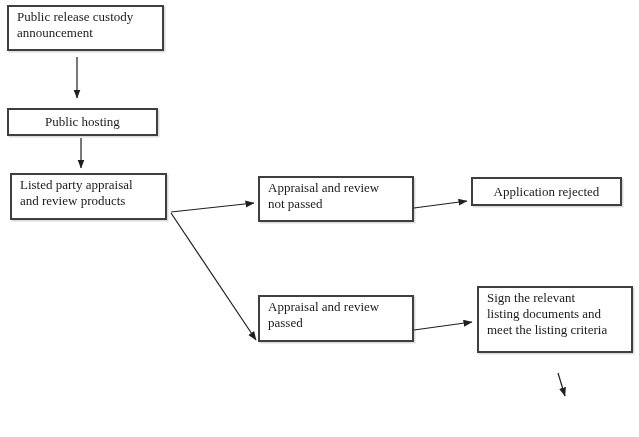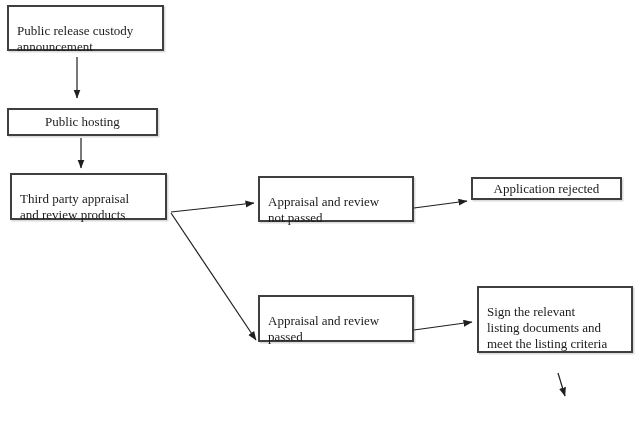--- a/index.html
+++ b/index.html
@@ -19,41 +19,41 @@
   }
   .node {
     position: absolute;
     box-sizing: border-box;
     background: #ffffff;
     border: 2px solid #3f3f3f;
     box-shadow: 1.5px 1.5px 0 rgba(0,0,0,0.14);
     color: #1b1b1b;
     font-size: 13px;
     line-height: 16px;
-    padding: 16px 8px;
+    padding: 2px 8px;
     white-space: pre-line;
   }
   .node.center {
     display: flex;
     align-items: center;
     justify-content: center;
     text-align: right;
     padding: 2px 12px;
   }
   .node.vcenter {
     display: flex;
     align-items: center;
     text-align: left;
   }
   
   #n-announcement { left: 7px;   top: 5px;   width: 157px; height: 46px; }
   #n-hosting      { left: 7px;   top: 108px; width: 151px; height: 28px; }
   #n-third-party  { left: 10px;  top: 173px; width: 157px; height: 47px; }
   #n-not-passed   { left: 258px; top: 176px; width: 156px; height: 46px; }
-  #n-rejected     { left: 471px; top: 177px; width: 151px; height: 23px; }
+  #n-rejected     { left: 471px; top: 177px; width: 151px; height: 29px; }
   #n-passed       { left: 258px; top: 295px; width: 156px; height: 47px; }
   #n-sign         { left: 477px; top: 286px; width: 156px; height: 67px; }
   #n-listed       { left: 475px; top: 399px; width: 154px; height: 28px; }
 </style>
 </head>
 <body>
 
 <div class="canvas">
 
   <svg class="arrows" viewBox="0 0 639 437" xmlns="http://www.w3.org/2000/svg">
@@ -69,21 +69,21 @@
     <line x1="414" y1="208" x2="467" y2="201" stroke="#1f1f1f" stroke-width="1.2" marker-end="url(#ah)"></line>
     <line x1="414" y1="330" x2="472" y2="322" stroke="#1f1f1f" stroke-width="1.2" marker-end="url(#ah)"></line>
     <line x1="558" y1="373" x2="565" y2="396" stroke="#1f1f1f" stroke-width="1.2" marker-end="url(#ah)"></line>
   </svg>
 
   <div class="node" id="n-announcement">Public release custody
 announcement</div>
 
   <div class="node center" id="n-hosting">Public hosting</div>
 
-  <div class="node" id="n-third-party">Third party appraisal
+  <div class="node" id="n-third-party">Listed party appraisal
 and review products</div>
 
   <div class="node" id="n-not-passed">Appraisal and review
 not passed</div>
 
   <div class="node center" id="n-rejected">Application rejected</div>
 
   <div class="node" id="n-passed">Appraisal and review
 passed</div>
 

